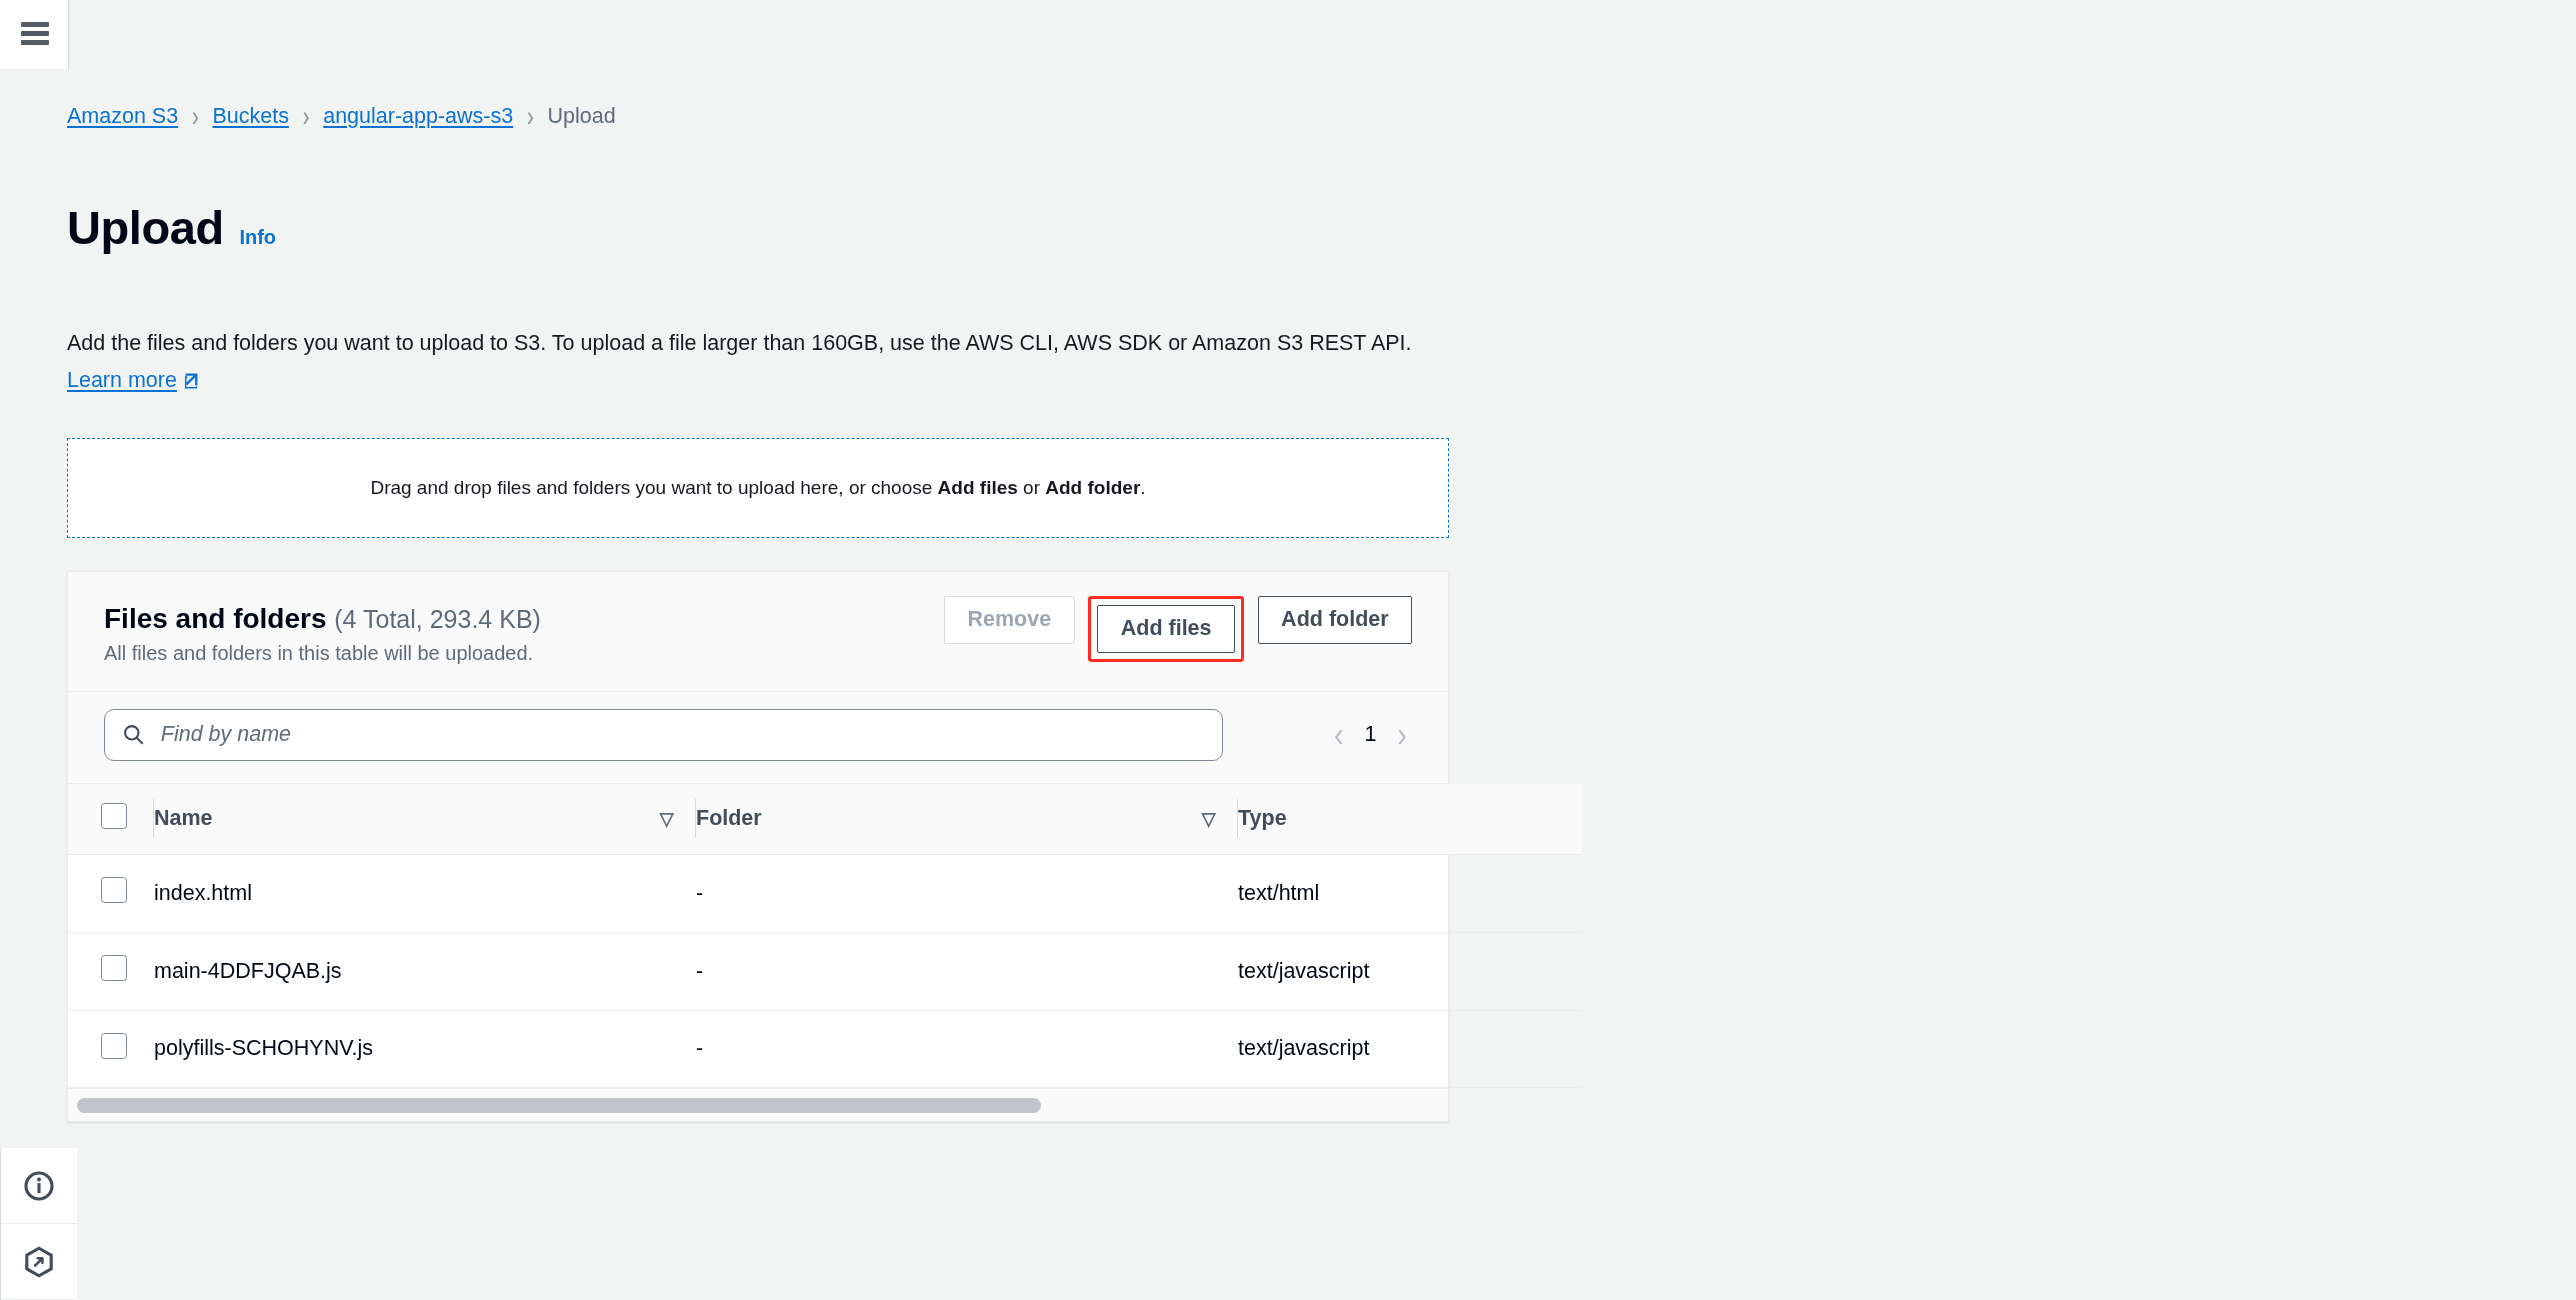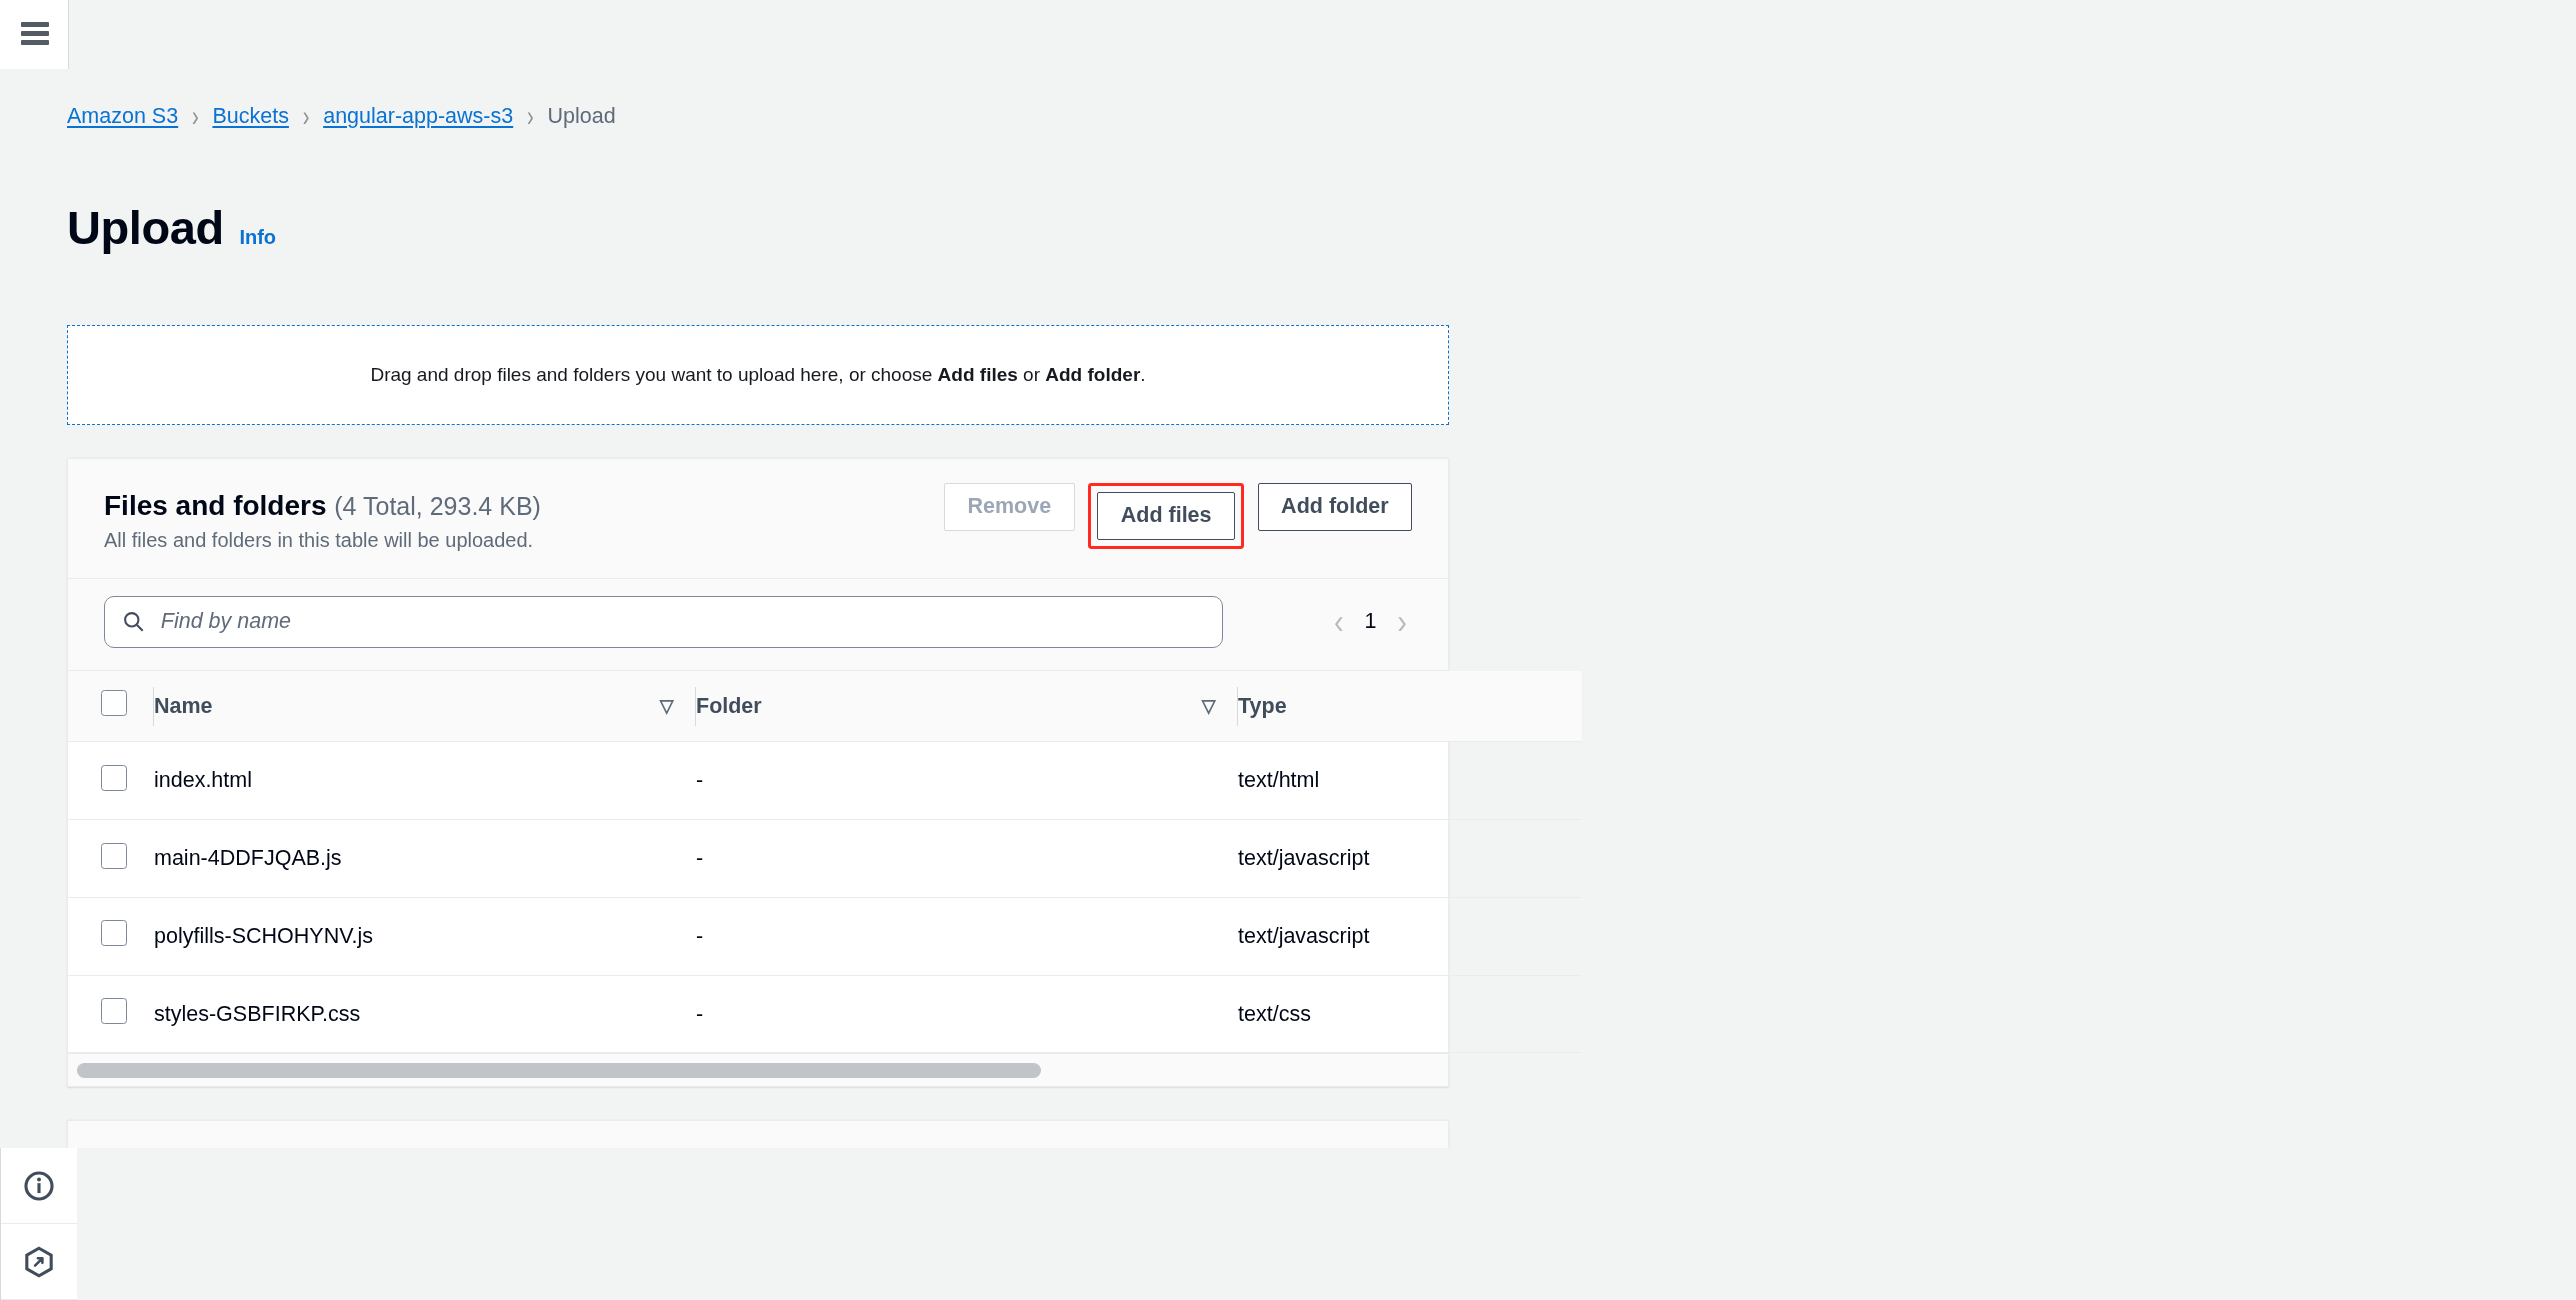--- a/index.html
+++ b/index.html
@@ -336,20 +336,26 @@
       <span class="crumb-link">angular-app-aws-s3</span>
       <span class="crumb-sep">›</span>
       <span class="crumb-current">Upload</span>
     </div>
 
     <div class="page-title-row">
       <h1 class="page-title">Upload</h1>
       <span class="info-link">Info</span>
     </div>
 
+    <div class="description">
+      <span>Add the files and folders you want to upload to S3. To upload a file larger than 160GB, use the AWS CLI, AWS SDK or Amazon S3 REST API. </span><a class="desc-link">Learn more</a><span class="ext-icon"><svg width="19" height="19" viewBox="0 0 16 16">
+            <path d="M3 2 h10 v10 h-2 V5.4 L4.4 12 3 10.6 9.6 4 H3 Z" fill="#0972d3"></path>
+            <path d="M2.5 4.5 h2 v1.3 h-0.7 v7.7 h7.7 v-0.7 h1.3 v2 h-10.3 Z" fill="#0972d3"></path>
+          </svg></span>
+    </div>
 
     <div class="dropzone">
       <div class="dropzone-text">
         <span>Drag and drop files and folders you want to upload here, or choose </span><b>Add files</b><span> or </span><b>Add folder</b><span>.</span>
       </div>
     </div>
 
     <div class="card">
 
       <div class="card-header">
@@ -429,26 +435,20 @@
               <td class="col-name">main-4DDFJQAB.js</td>
               <td class="col-folder cell-dash">-</td>
               <td class="col-type">text/javascript</td>
             </tr>
             <tr>
               <td class="col-check"><span class="checkbox"></span></td>
               <td class="col-name">polyfills-SCHOHYNV.js</td>
               <td class="col-folder cell-dash">-</td>
               <td class="col-type">text/javascript</td>
             </tr>
-            <tr>
-              <td class="col-check"><span class="checkbox"></span></td>
-              <td class="col-name">styles-GSBFIRKP.css</td>
-              <td class="col-folder cell-dash">-</td>
-              <td class="col-type">text/css</td>
-            </tr>
           </tbody>
         </table>
         <div class="hscroll-track">
           <div class="hscroll-thumb"></div>
         </div>
       </div>
     </div>
 
     <div class="card">
       <div class="dest-header">

